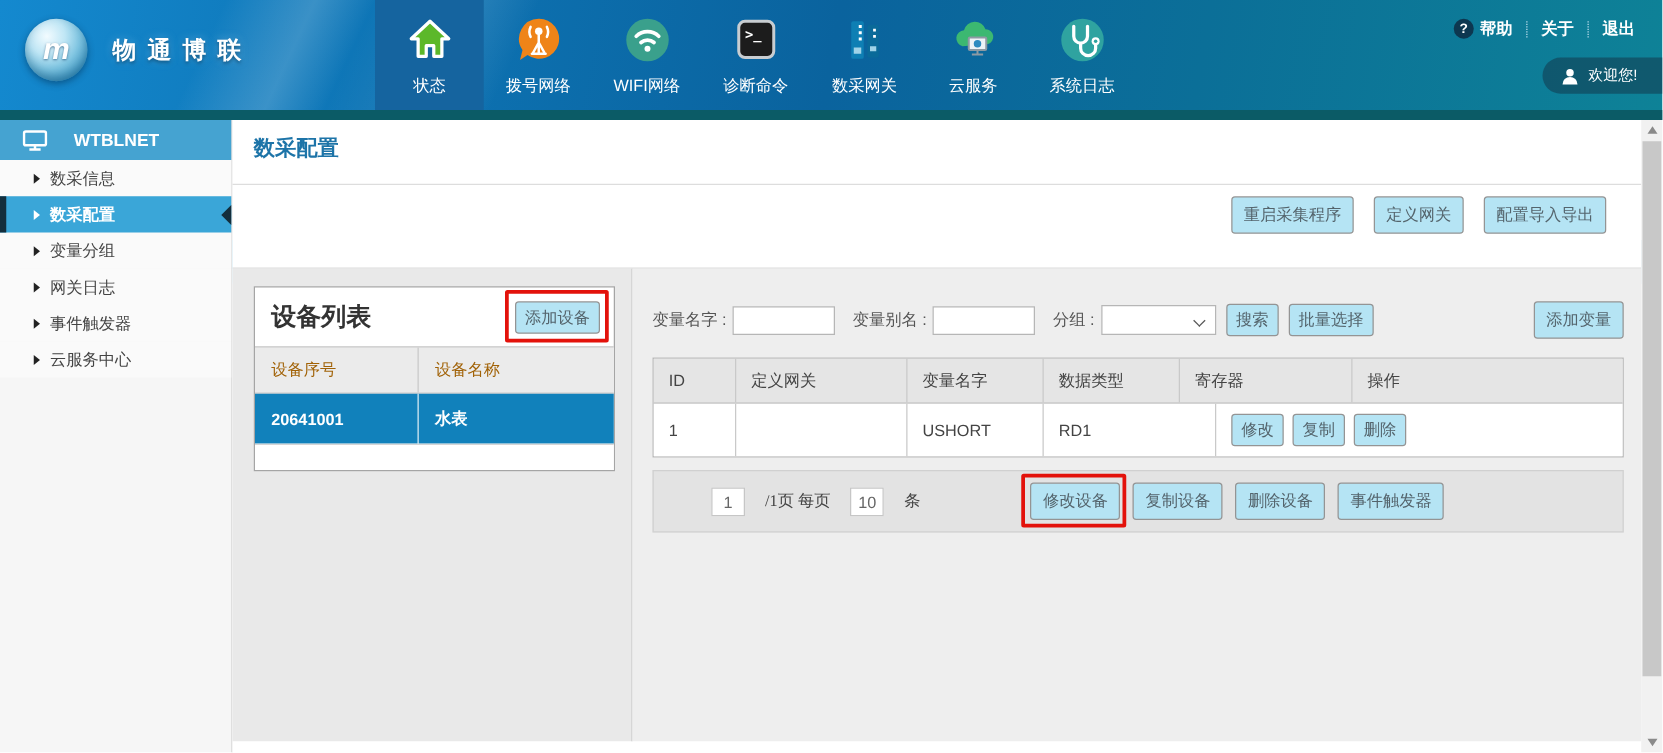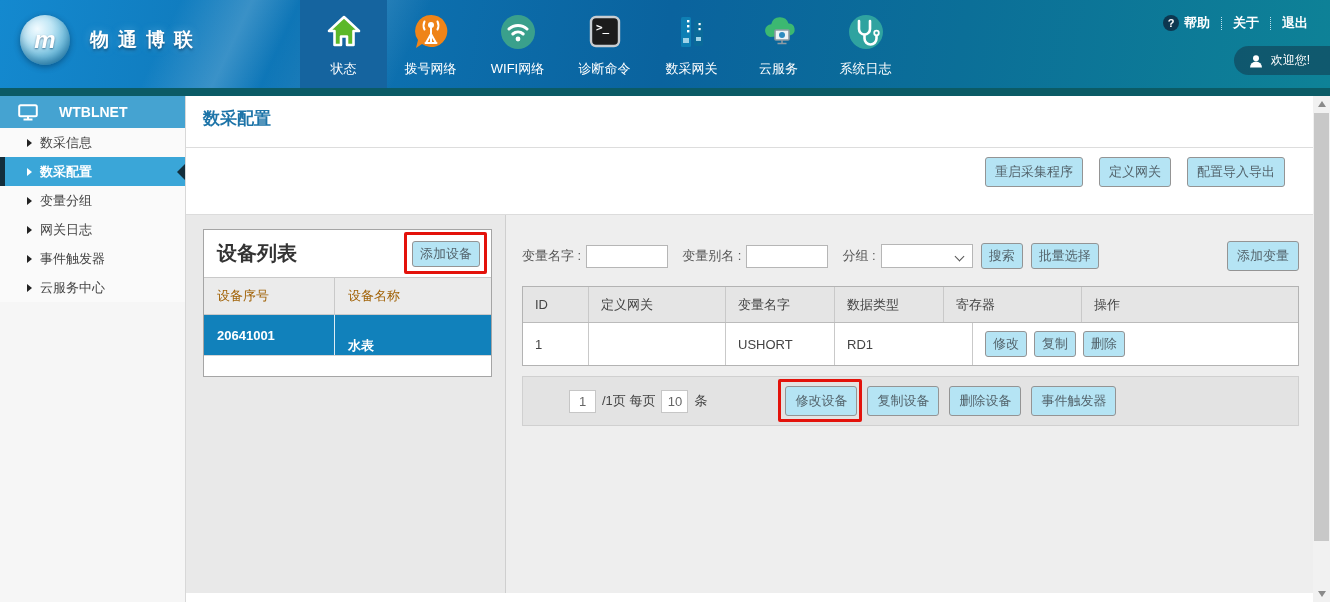--- a/index.html
+++ b/index.html
@@ -76,21 +76,21 @@
   
   .device-card { margin:14px 0 0 17px; width:289px; border:1px solid #a5a5a5; background:#fff; }
   .card-head { height:47px; display:flex; align-items:center; justify-content:space-between;
     padding:0 11px 0 13px; }
   .card-title { font-size:20px; font-weight:bold; color:#333; }
   .dev-hrow { display:flex; height:38px; background:#ebebeb; border-top:1px solid #c9c9c9;
     border-bottom:1px solid #c9c9c9; align-items:center; font-size:13px; color:#a16207; }
   .dev-hcell { padding-left:13px; }
   .dev-hcell:first-child { width:131px; border-right:1px solid #c9c9c9; height:100%; display:flex; align-items:center; }
   .dev-row { display:flex; height:40px; background:#1181bb; color:#fff; font-size:13px; font-weight:bold;
-    align-items:flex-end; cursor:pointer; }
+    align-items:center; cursor:pointer; }
   .dev-cell { padding-left:13px; }
   .dev-cell:first-child { width:131px; border-right:1px solid rgba(255,255,255,.85); height:100%; display:flex; align-items:center; }
   .dev-empty { height:21px; background:#fff; border-top:1px solid #d5d5d5; }
 
   
   .filter-row { display:flex; align-items:center; font-size:13px; color:#555; }
   .flabel { margin-right:5px; white-space:nowrap; }
   .finput { width:82px; height:23px; border:1px solid #b6b6b6; background:#fff; font-size:13px; padding:0 4px; }
   .gap14 { width:14px; } .gap8 { width:8px; }
   .select-box { width:92px; height:24px; border:1px solid #b6b6b6; background:#fff; position:relative; cursor:pointer; }
@@ -105,21 +105,21 @@
   .var-row { display:flex; height:42px; background:#fff; align-items:stretch; font-size:13px; color:#444; }
   .vcell { display:flex; align-items:center; padding-left:12px; border-right:1px solid #c9c9c9; }
   .vcell:last-child { border-right:none; }
   .c0{width:66px;} .c1{width:137px;} .c2{width:109px;} .c3{width:109px;} .c4{width:138px;} .c5{flex:1; gap:7px;}
 
   
   .pagebar { margin-top:10px; width:777px; height:50px; background:#e3e3e3; border:1px solid #d0d0d0;
     display:flex; align-items:center; font-size:13px; color:#444; padding-left:46px; }
   .page-input { width:27px; height:23px; border:1px solid #c6c6c6; background:#fff; text-align:center;
     font-size:13px; color:#666; }
-  .ptext { margin:0 6px; white-space:nowrap; }
+  .ptext { margin:0 16px; white-space:nowrap;font-family:Liberation Serif, serif; }
   .pbuttons { display:flex; gap:10px; margin-left:72px; align-items:center; }
 
   
   .rel { position:relative; display:inline-block; }
   .red-frame { position:absolute; border:3px solid #e3120b; border-radius:2px; pointer-events:none; z-index:6; }
   .frame-add { top:-9px; left:-8px; right:-7px; bottom:-7px; }
   .frame-modify { top:-7px; left:-7px; right:-5px; bottom:-6px; }
 
   
   .scrollbar { position:absolute; right:0; top:96px; width:17px; height:506px; background:#f1f1f1; }

